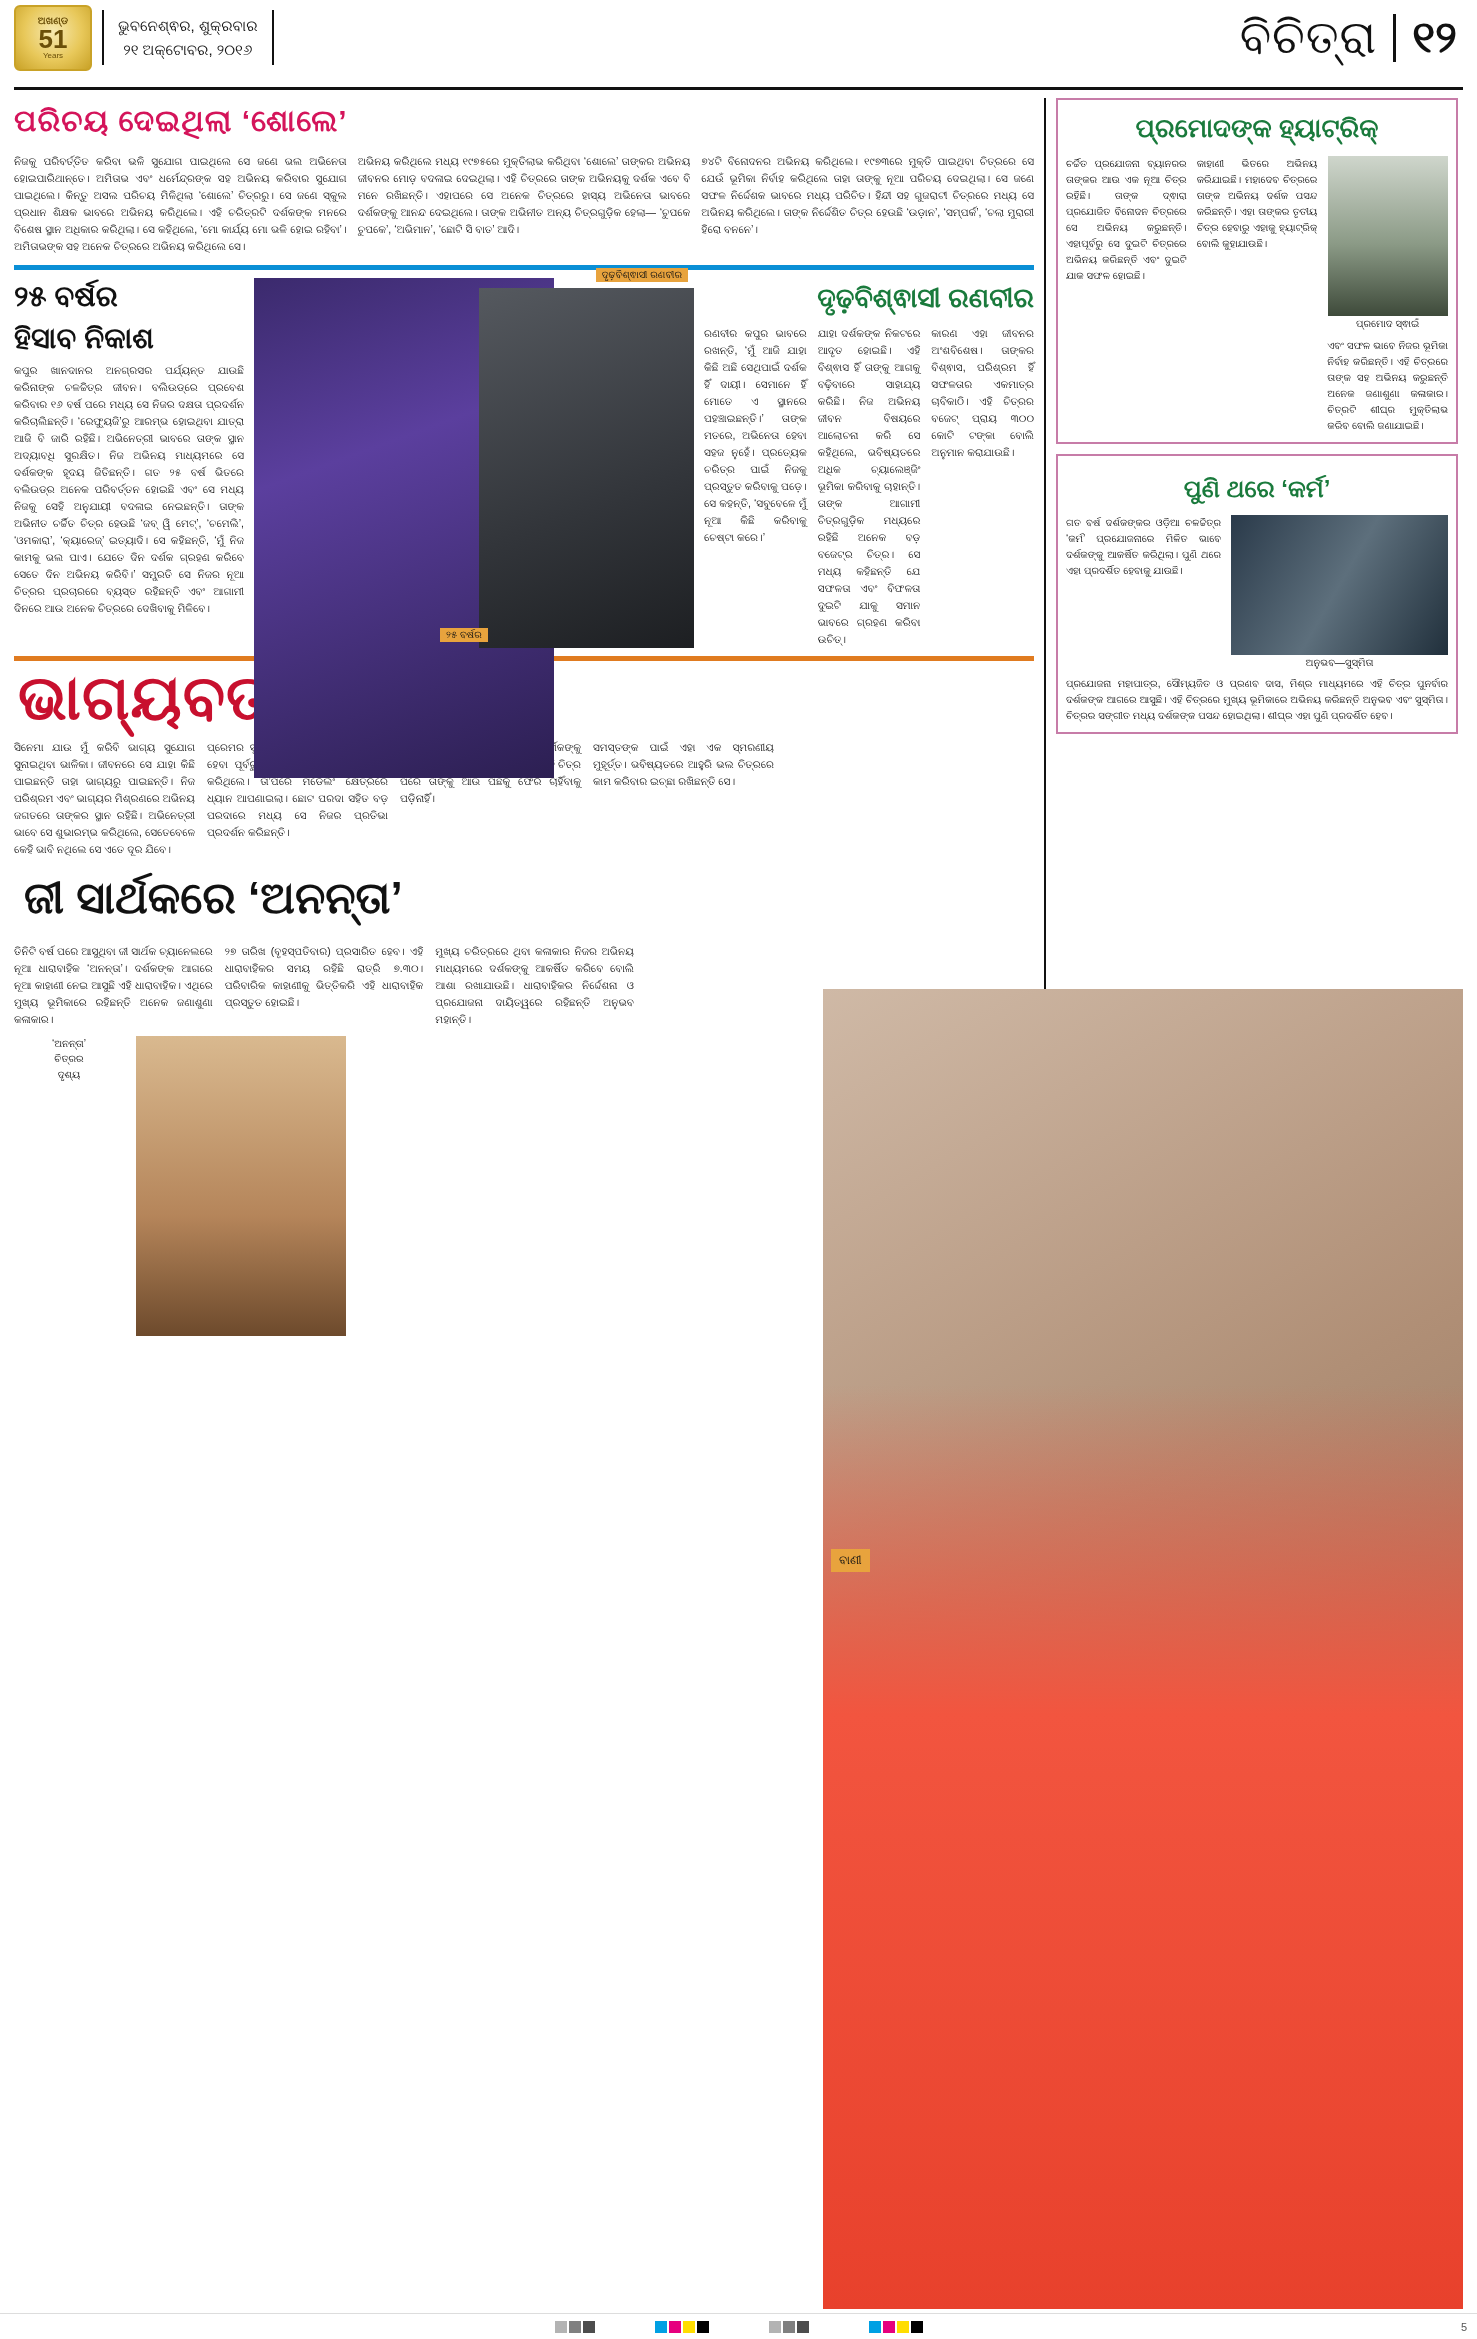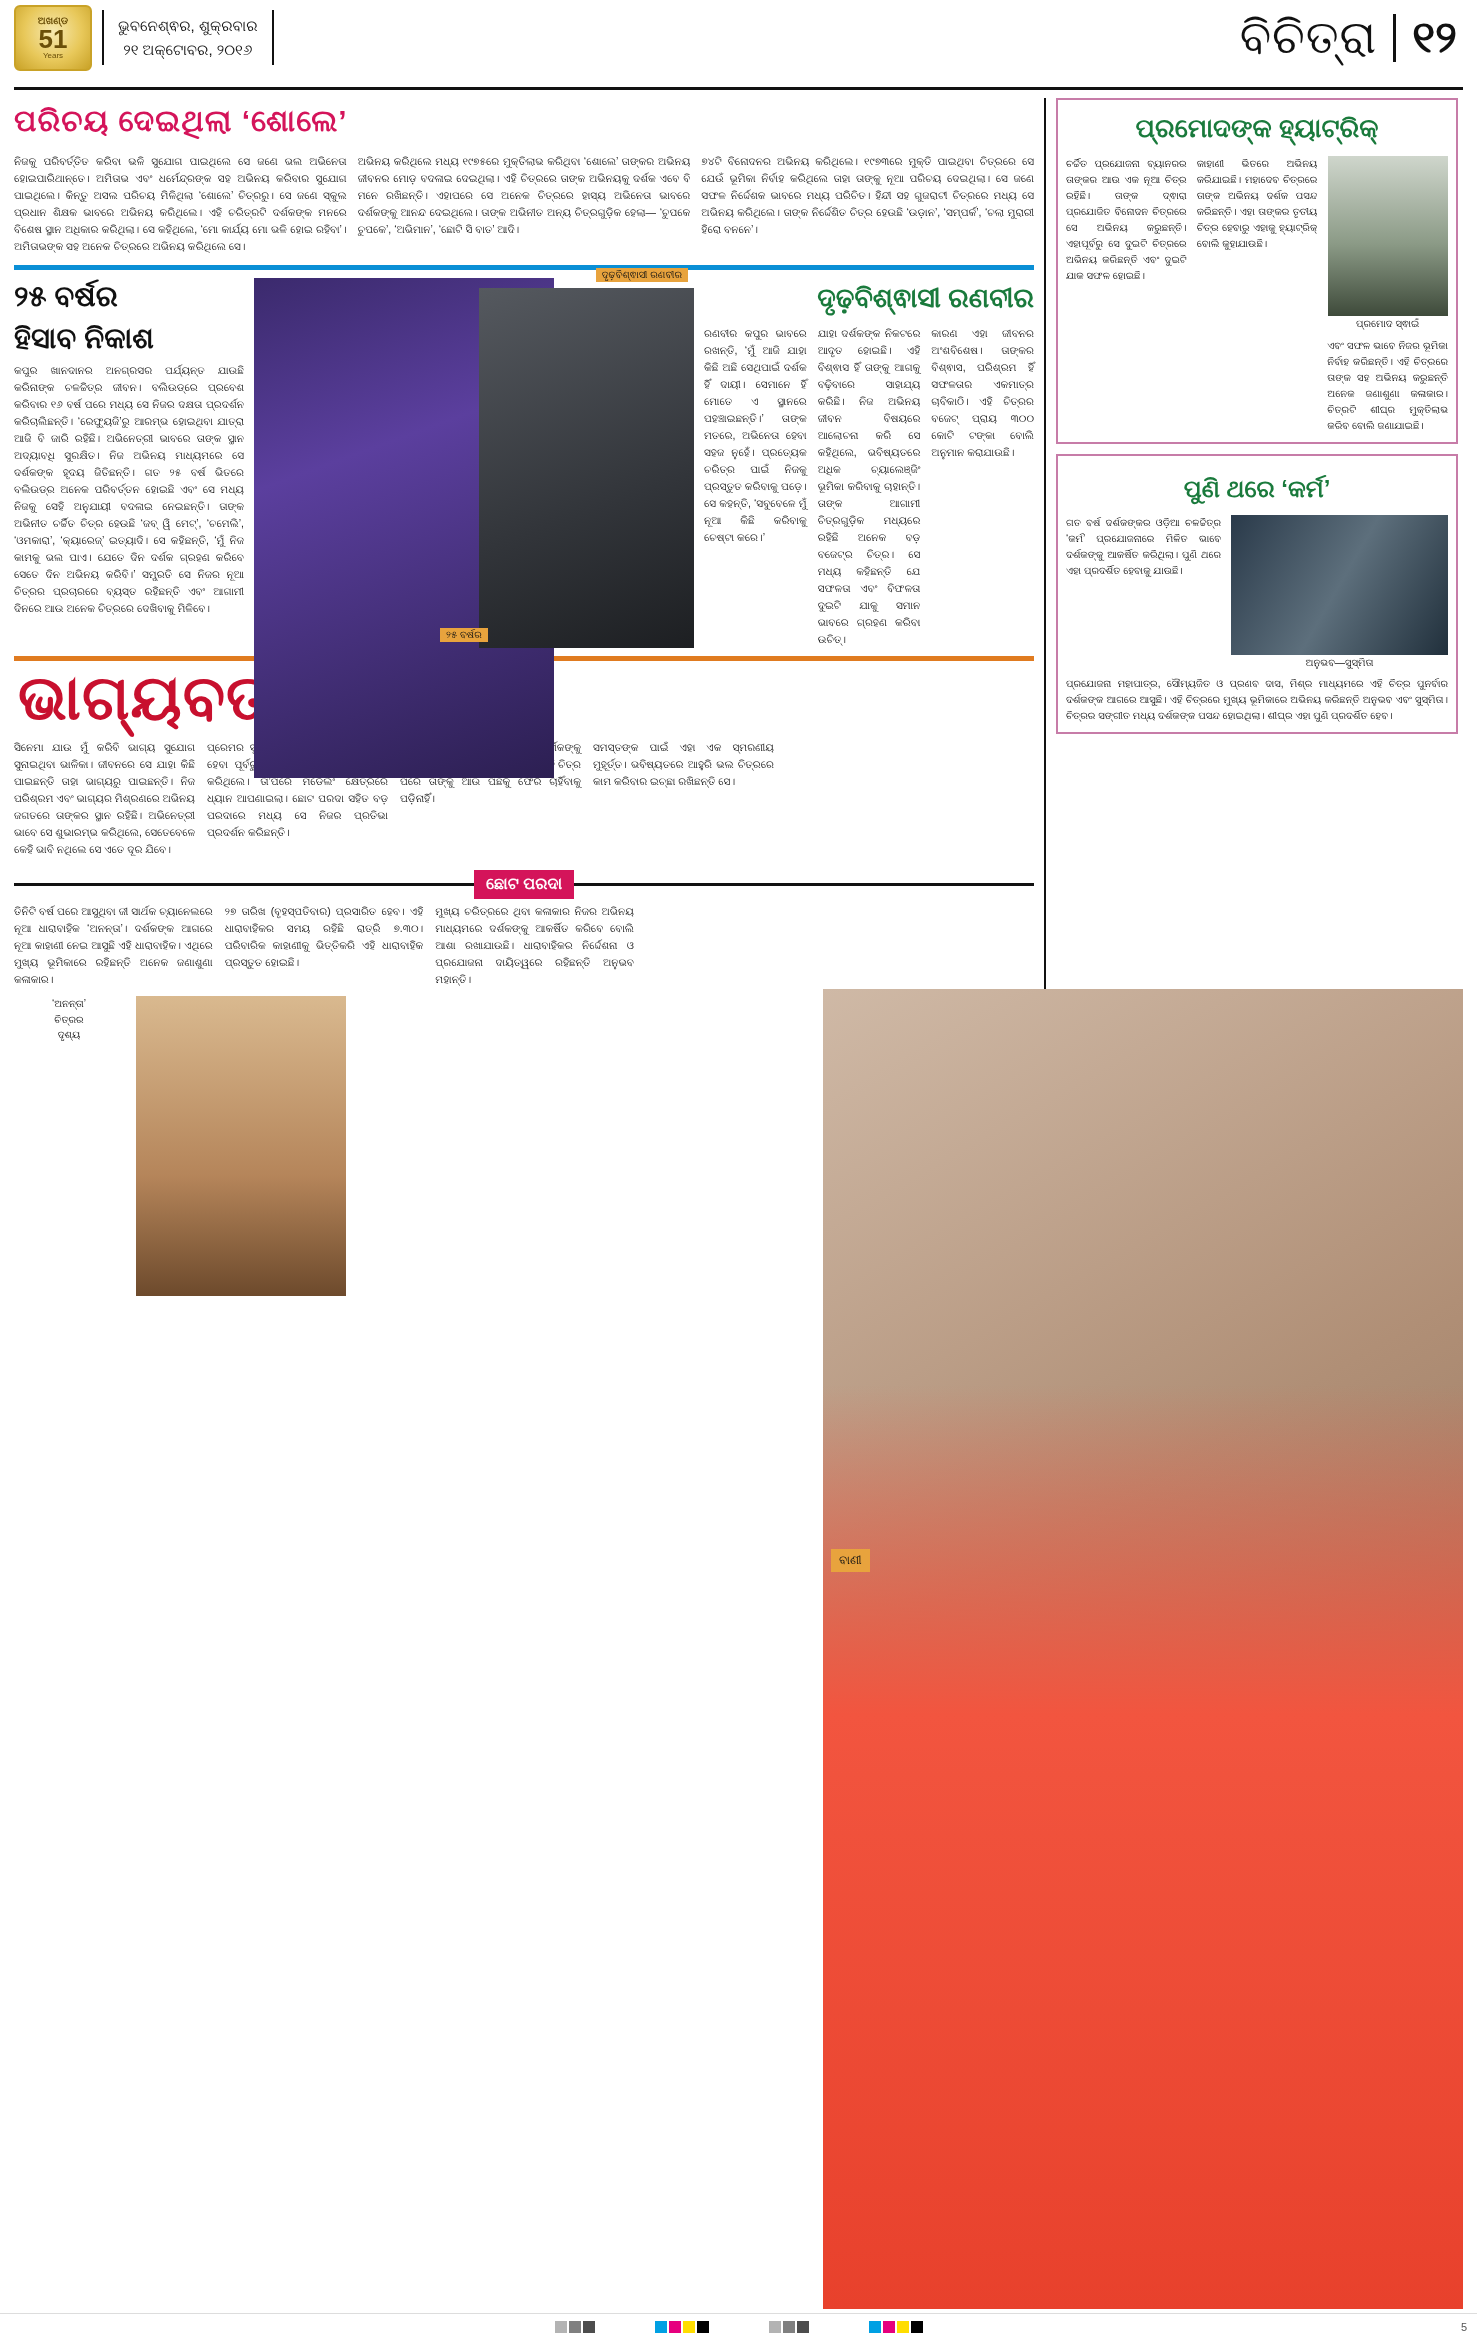--- a/index.html
+++ b/index.html
@@ -253,27 +253,23 @@
       <div>
         <div class="bhagya-head od">ଭାଗ୍ୟବତୀ ବାଣୀ</div>
         <div class="bhagya-cols">
           <div class="body-col od">ସିନେମା ଯାଉ ମୁଁ କରିବି ଭାଗ୍ୟ ସୁଯୋଗ ସୁନାଇଥିବା ଭାଳିକା। ଜୀବନରେ ସେ ଯାହା କିଛି ପାଇଛନ୍ତି ତାହା ଭାଗ୍ୟରୁ ପାଇଛନ୍ତି। ନିଜ ପରିଶ୍ରମ ଏବଂ ଭାଗ୍ୟର ମିଶ୍ରଣରେ ଅଭିନୟ ଜଗତରେ ତାଙ୍କର ସ୍ଥାନ ରହିଛି। ଅଭିନେତ୍ରୀ ଭାବେ ସେ ଶୁଭାରମ୍ଭ କରିଥିଲେ, ସେତେବେଳେ କେହି ଭାବି ନଥିଲେ ସେ ଏତେ ଦୂର ଯିବେ।</div>
           <div class="body-col od">ପ୍ରେମର ସୁଖ ନିଜିପିଲା। କିନ୍ତୁ ଅଭିନେତ୍ରୀ ହେବା ପୂର୍ବରୁ ସେ ବିଭିନ୍ନ ବିଜ୍ଞାପନରେ କାମ କରିଥିଲେ। ତା’ପରେ ମଡେଲିଂ କ୍ଷେତ୍ରରେ ଧ୍ୟାନ ଆପଣାଇଲା। ଛୋଟ ପରଦା ସହିତ ବଡ଼ ପରଦାରେ ମଧ୍ୟ ସେ ନିଜର ପ୍ରତିଭା ପ୍ରଦର୍ଶନ କରିଛନ୍ତି।</div>
           <div class="body-col od">ଏହା ଲାଗିଲା ଚିତ୍ରଟି ଯାହା ହିନ୍ଦୀ ଦର୍ଶକଙ୍କୁ ବ୍ୟାପକ ଭାବେ ଆକର୍ଷଣ କରିଥିଲା। ଏହି ଚିତ୍ର ପରେ ତାଙ୍କୁ ଆଉ ପଛକୁ ଫେରି ଚାହିଁବାକୁ ପଡ଼ିନାହିଁ।</div>
           <div class="body-col od">ସମସ୍ତଙ୍କ ପାଇଁ ଏହା ଏକ ସ୍ମରଣୀୟ ମୁହୂର୍ତ୍ତ। ଭବିଷ୍ୟତରେ ଆହୁରି ଭଲ ଚିତ୍ରରେ କାମ କରିବାର ଇଚ୍ଛା ରଖିଛନ୍ତି ସେ।</div>
         </div>
       </div>
 
-      <div class="chhota-bar">
-        <div class="chhota-line"></div>
-        <div class="chhota-tag od">ଛୋଟ ପରଦା</div>
-        <div class="chhota-line"></div>
-      </div>
 
       <div>
+        <div class="anant-head od">ଜୀ ସାର୍ଥକରେ ‘ଅନନ୍ତା’</div>
         <div class="anant-cols">
           <div class="body-col od">ତିନିଟି ବର୍ଷ ପରେ ଆସୁଥିବା ଜୀ ସାର୍ଥକ ଚ୍ୟାନେଲରେ ନୂଆ ଧାରାବାହିକ ‘ଅନନ୍ତା’। ଦର୍ଶକଙ୍କ ଆଗରେ ନୂଆ କାହାଣୀ ନେଇ ଆସୁଛି ଏହି ଧାରାବାହିକ। ଏଥିରେ ମୁଖ୍ୟ ଭୂମିକାରେ ରହିଛନ୍ତି ଅନେକ ଜଣାଶୁଣା କଳାକାର।</div>
           <div class="body-col od">୨୭ ତାରିଖ (ବୃହସ୍ପତିବାର) ପ୍ରସାରିତ ହେବ। ଏହି ଧାରାବାହିକର ସମୟ ରହିଛି ରାତ୍ରି ୭.୩୦। ପରିବାରିକ କାହାଣୀକୁ ଭିତ୍ତିକରି ଏହି ଧାରାବାହିକ ପ୍ରସ୍ତୁତ ହୋଇଛି।</div>
           <div class="body-col od">ମୁଖ୍ୟ ଚରିତ୍ରରେ ଥିବା କଳାକାର ନିଜର ଅଭିନୟ ମାଧ୍ୟମରେ ଦର୍ଶକଙ୍କୁ ଆକର୍ଷିତ କରିବେ ବୋଲି ଆଶା ରଖାଯାଉଛି। ଧାରାବାହିକର ନିର୍ଦ୍ଦେଶନା ଓ ପ୍ରଯୋଜନା ଦାୟିତ୍ୱରେ ରହିଛନ୍ତି ଅନୁଭବ ମହାନ୍ତି।</div>
         </div>
         <div style="display:flex; gap:12px; margin-top:8px;">
           <div style="width:110px;">
             <div class="small-cap od">‘ଅନନ୍ତା’</div>
             <div class="small-cap od">ଚିତ୍ରର</div>
             <div class="small-cap od">ଦୃଶ୍ୟ</div>

